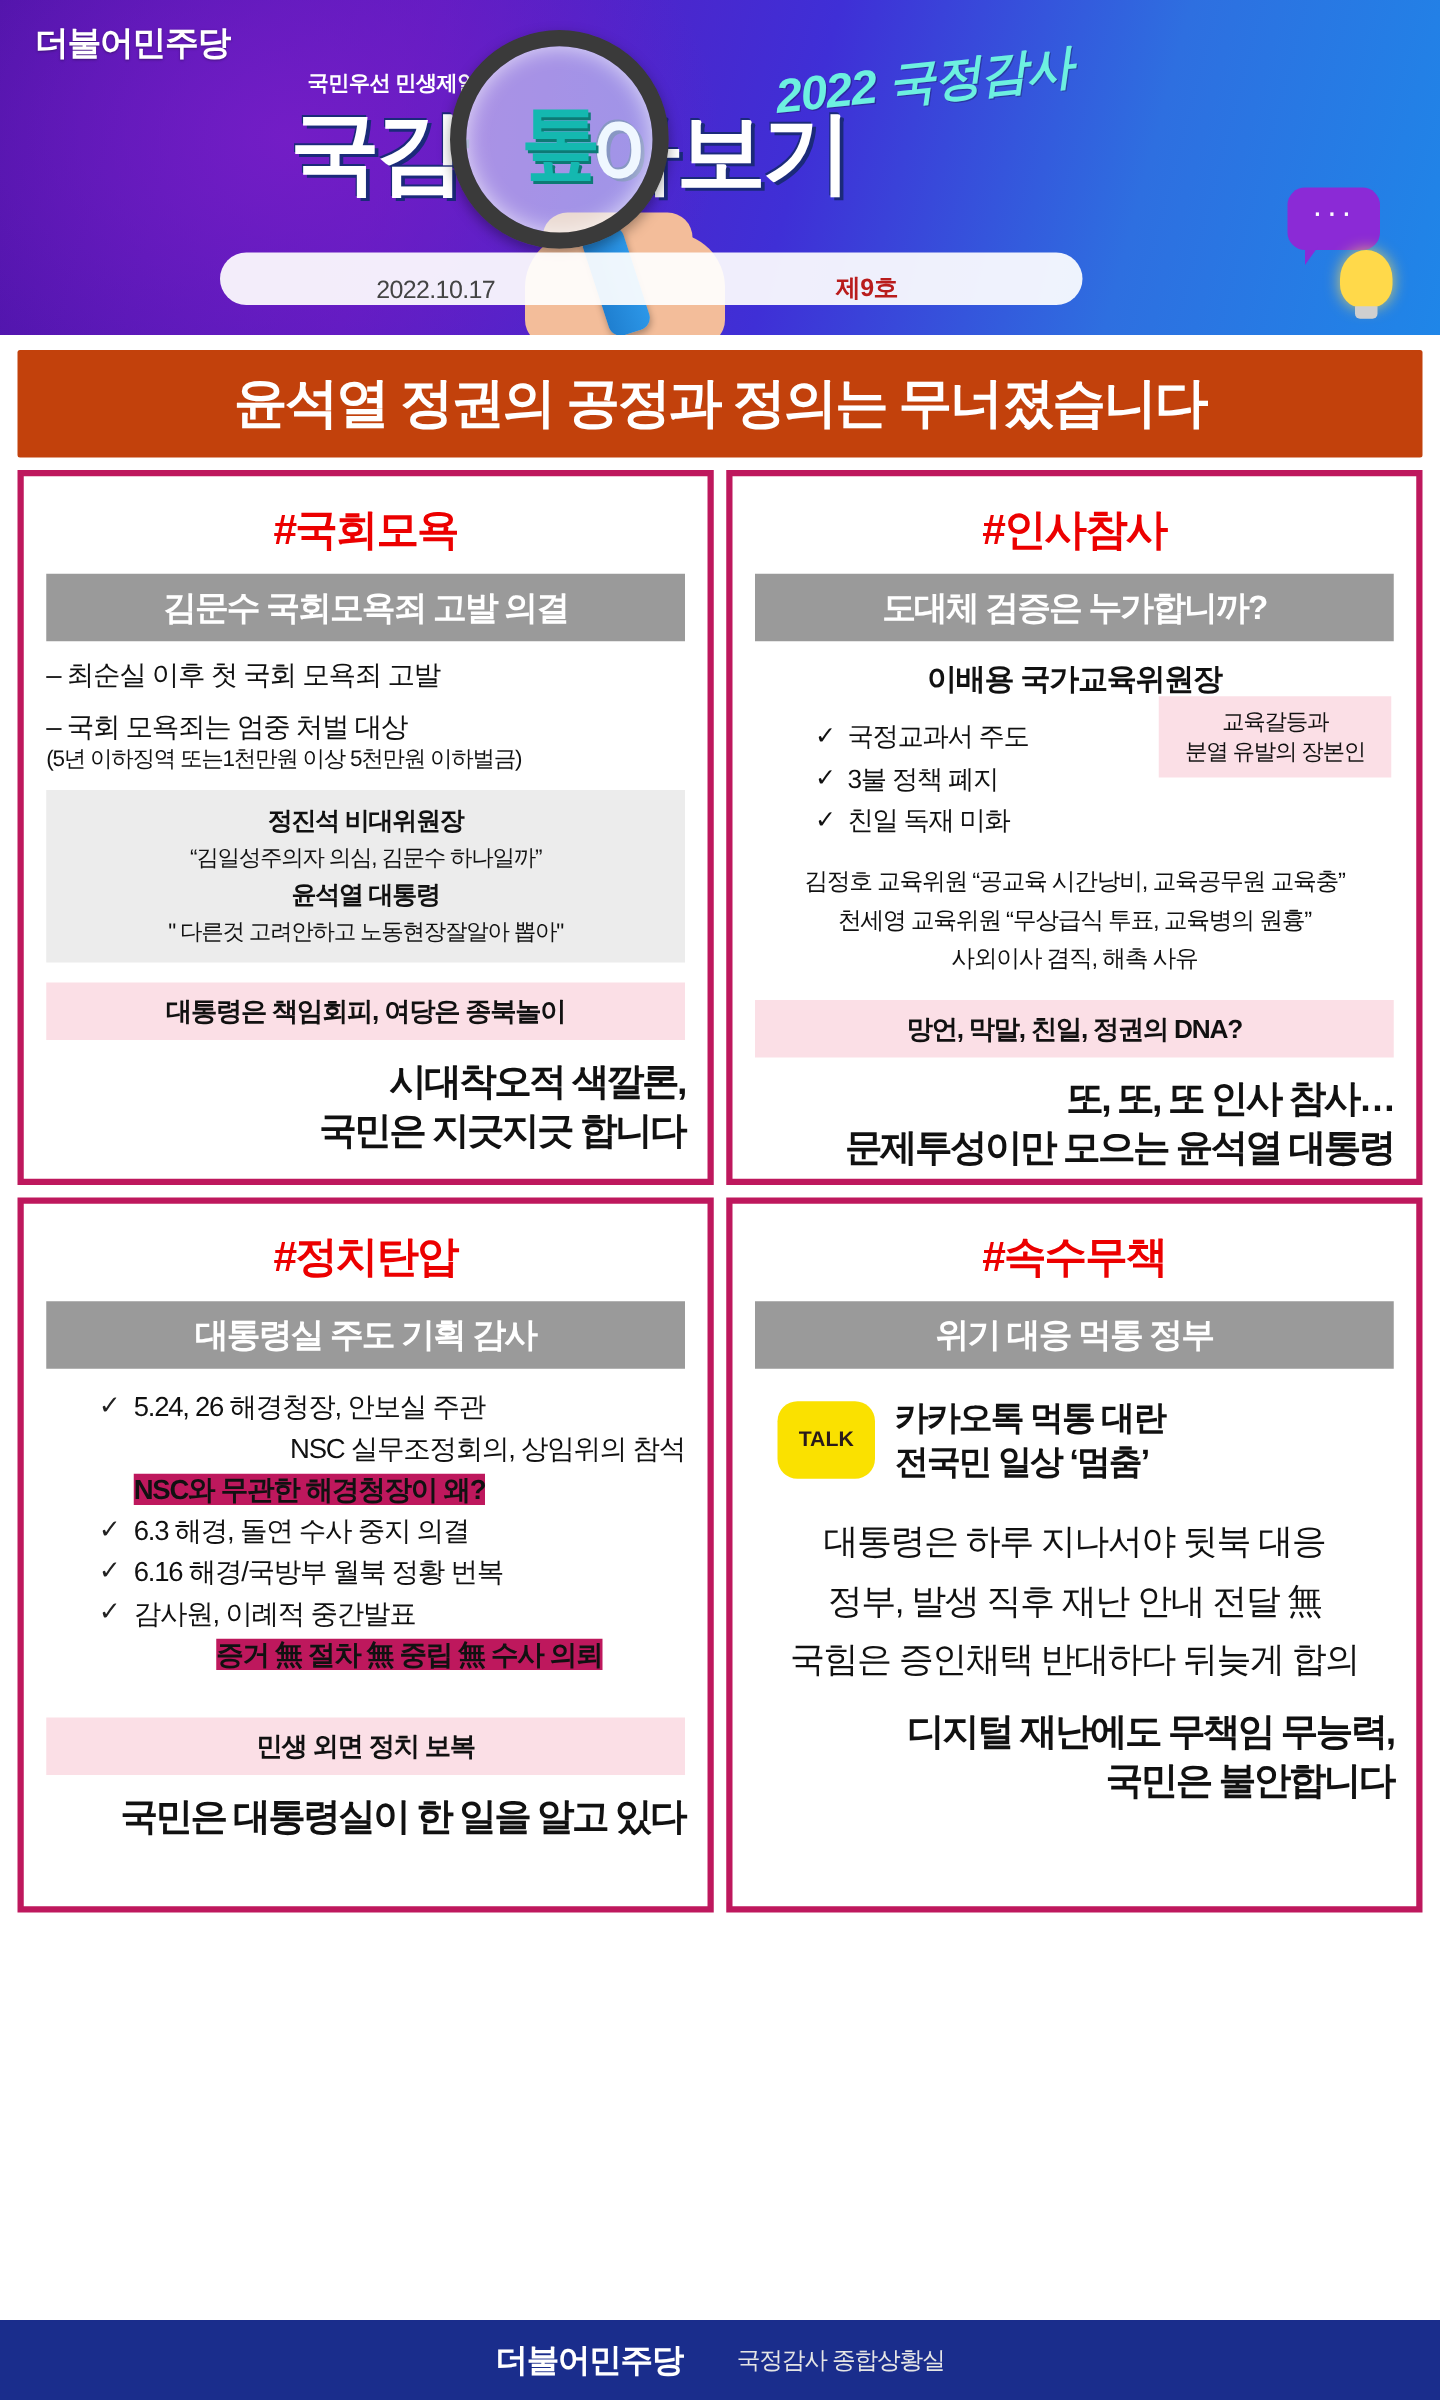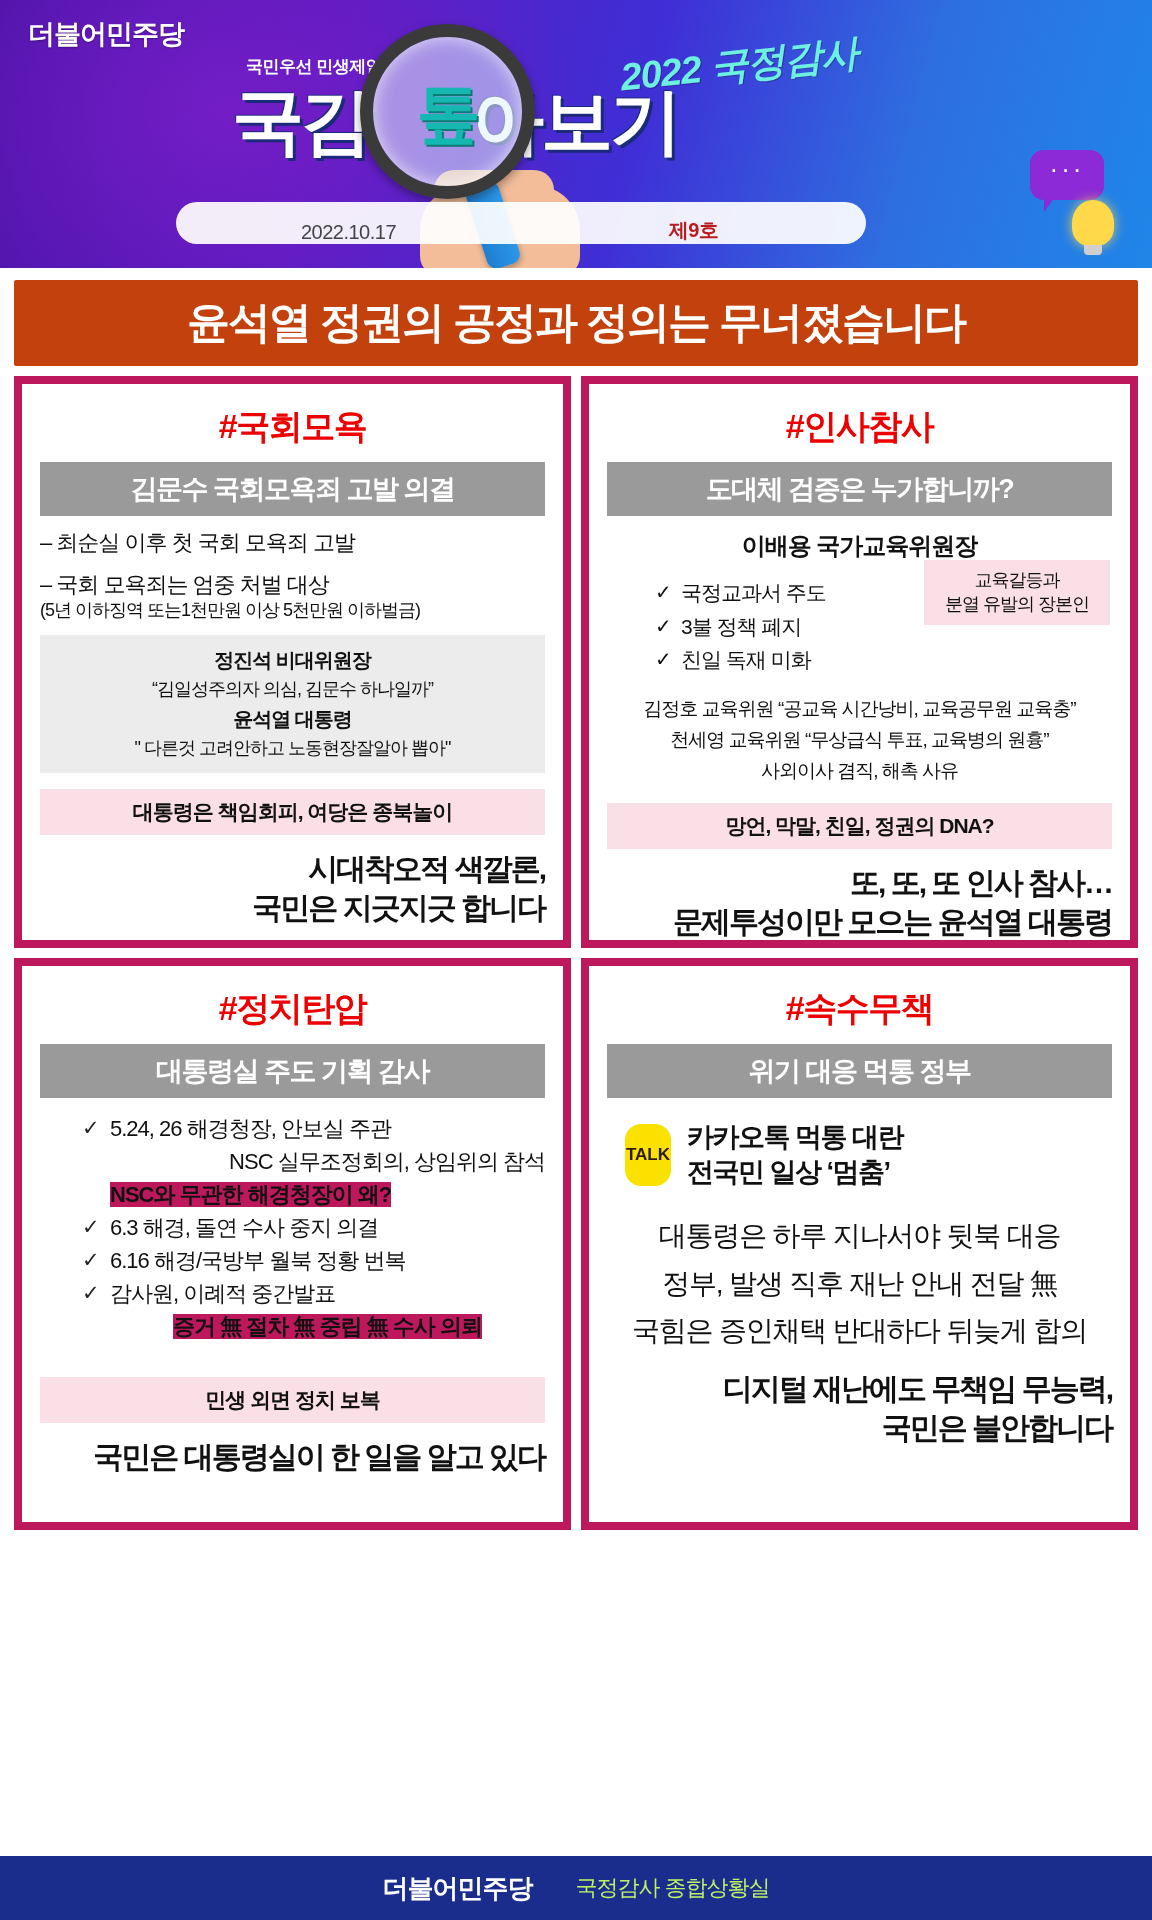--- a/index.html
+++ b/index.html
@@ -185,21 +185,21 @@
 
   
   .grid {
     margin: 10px 14px 0 14px;
     display: grid;
     grid-template-columns: 1fr 1fr;
     grid-template-rows: 572px 572px;
     gap: 10px;
   }
   .card {
-    border: 8px solid #be185d;
+    border: 5px solid #be185d;
     background: #fff;
     padding: 14px 18px 10px 18px;
     position: relative;
   }
   .card-tag {
     text-align: center;
     color: #ec0000;
     font-size: 34px;
     font-weight: bold;
     letter-spacing: -1.5px;
@@ -309,21 +309,21 @@
     text-align: center;
   }
   .kakao-row {
     display: flex;
     align-items: center;
     gap: 16px;
     margin-top: 22px;
     padding-left: 18px;
   }
   .kakao-badge {
-    width: 46px; height: 62px;
+    width: 78px; height: 62px;
     background: #fae100;
     border-radius: 16px;
     display: flex; align-items: center; justify-content: center;
     font-size: 17px; font-weight: bold; color: #2a1a1a;
     flex: 0 0 auto;
   }
   .kakao-text {
     font-size: 27px;
     font-weight: bold;
     letter-spacing: -1.5px;
@@ -340,21 +340,21 @@
   
   .footer {
     position: absolute;
     left: 0; bottom: 0;
     width: 1152px; height: 64px;
     background: #1a2d8c;
     display: flex; align-items: center; justify-content: center;
     gap: 10px;
   }
   .footer .f1 { color: #fff; font-size: 26px; font-weight: bold; letter-spacing: -1px; }
-  .footer .f2 { color: #bef264; font-size: 22px; letter-spacing: -1px; margin-left: 33px; }
+  .footer .f2 { color: #e5e5e5; font-size: 19px; letter-spacing: -1px; margin-left: 33px; }
 </style>
 </head>
 <body>
 
 <div class="header">
   <div class="party-logo">더불어민주당</div>
   <div class="kv-top">국민우선 민생제일</div>
   <div class="kv-title">
     <span>국감</span><span style="opacity:0;">&nbsp;&nbsp;&nbsp;&nbsp;&nbsp;&nbsp;</span><span>아보기</span>
   </div>

